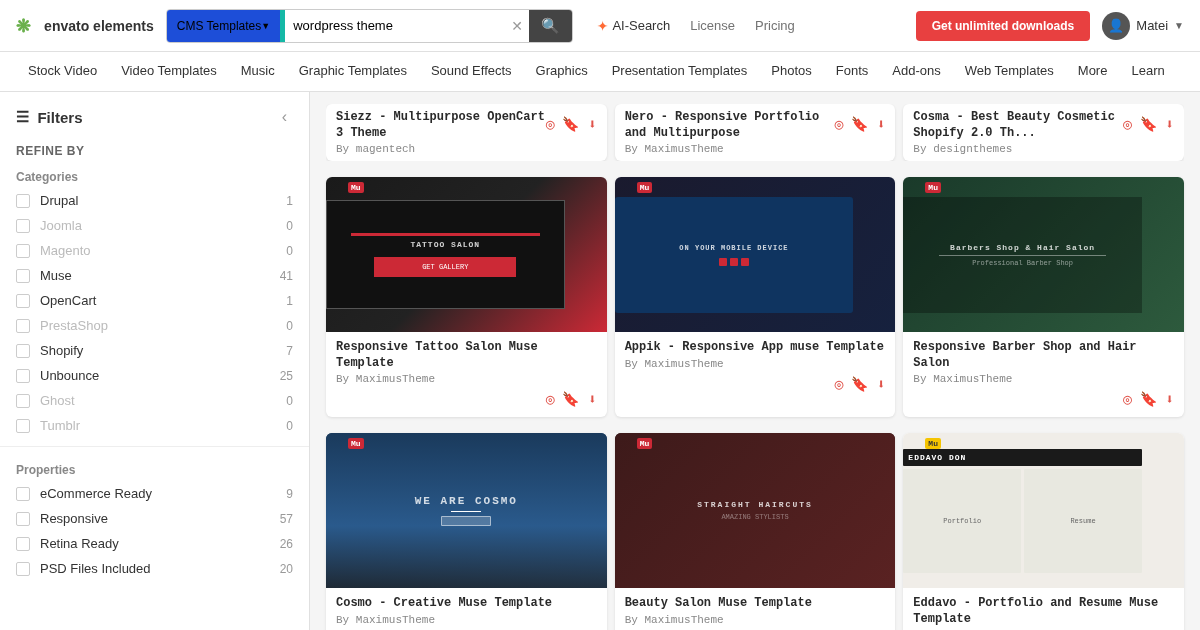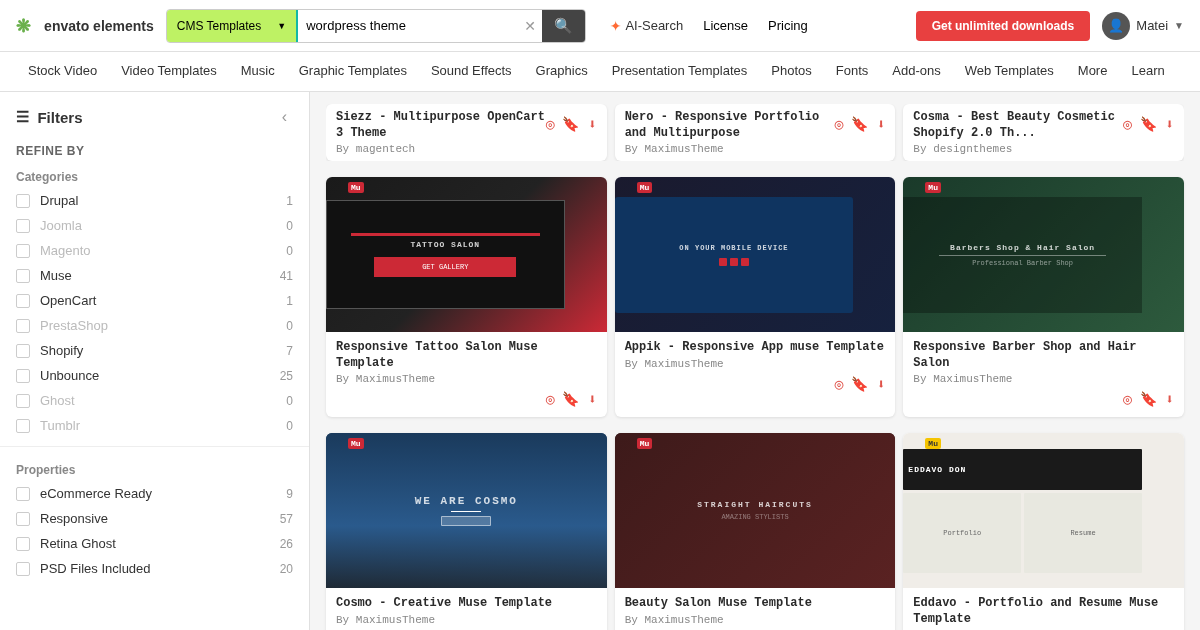--- a/index.html
+++ b/index.html
@@ -5,27 +5,27 @@
     * { box-sizing: border-box; margin: 0; padding: 0; }
     body { font-family: -apple-system, BlinkMacSystemFont, 'Segoe UI', sans-serif; font-size: 13px; background: #f5f5f5; color: #333; }
 
     
     .header { background: #fff; border-bottom: 1px solid #e0e0e0; padding: 0 16px; display: flex; align-items: center; height: 52px; gap: 12px; }
     .logo { display: flex; align-items: center; gap: 4px; flex-shrink: 0; }
     .logo-icon { color: #6ab04c; font-size: 18px; font-weight: bold; }
     .logo-text { font-size: 14px; font-weight: 600; color: #333; margin-left: 9px; }
 
     .search-bar { display: flex; align-items: center; border: 1px solid #ccc; border-radius: 4px; overflow: hidden; height: 34px; }
-    .search-type-btn { background: #bef264; border: none; border-right: 2px solid #14b8a6; padding: 0 10px; height: 100%; font-size: 12px; cursor: pointer; display: flex; align-items: center; gap: 16px; white-space: nowrap; }
+    .search-type-btn { background: #1d4ed8; border: none; border-right: 5px solid #14b8a6; padding: 0 10px; height: 100%; font-size: 12px; cursor: pointer; display: flex; align-items: center; gap: 0; white-space: nowrap; }
     .search-input { border: none; outline: none; padding: 0 8px; width: 220px; font-size: 13px; }
     .search-clear { background: none; border: none; cursor: pointer; padding: 0 6px; color: #999; font-size: 14px; }
     .search-btn { background: #444; border: none; cursor: pointer; padding: 0 12px; height: 100%; color: #fff; font-size: 15px; display: flex; align-items: center; justify-content: center; }
 
     .header-links { display: flex; align-items: center; gap: 20px; margin-left: 12px; }
-    .header-link { font-size: 13px; color: #000000; text-decoration: none; cursor: pointer; display: flex; align-items: center; gap: 4px; }
+    .header-link { font-size: 13px; color: #737373; text-decoration: none; cursor: pointer; display: flex; align-items: center; gap: 4px; }
     .ai-search { color: #333; display: flex; align-items: center; gap: 4px; }
     .ai-star { color: #ff6b35; font-size: 14px; }
 
     .get-btn { background: #e84040; color: #fff; border: none; border-radius: 4px; padding: 8px 16px; font-size: 12px; font-weight: 600; cursor: pointer; white-space: nowrap; margin-left: auto; }
 
     .user-area { display: flex; align-items: center; gap: 6px; cursor: pointer; }
     .user-icon { width: 28px; height: 28px; border-radius: 50%; background: #555; display: flex; align-items: center; justify-content: center; color: #fff; font-size: 13px; }
     .user-name { font-size: 13px; }
     .chevron-down { font-size: 10px; color: #666; }
 
@@ -224,21 +224,21 @@
       <span class="filter-name">eCommerce Ready</span>
       <span class="filter-count">9</span>
     </div>
     <div class="filter-item">
       <div class="filter-checkbox"></div>
       <span class="filter-name">Responsive</span>
       <span class="filter-count">57</span>
     </div>
     <div class="filter-item">
       <div class="filter-checkbox"></div>
-      <span class="filter-name">Retina Ghost</span>
+      <span class="filter-name">Retina Ready</span>
       <span class="filter-count">26</span>
     </div>
     <div class="filter-item">
       <div class="filter-checkbox"></div>
       <span class="filter-name">PSD Files Included</span>
       <span class="filter-count">20</span>
     </div>
   </aside>
 
   <div class="content">
@@ -408,21 +408,21 @@
               <span class="action-icon-secondary" style="color:#e0534a;">⬇</span>
             </div>
           </div>
         </div>
 
         <div class="template-card">
           <div class="template-thumb" style="background:#f0ede8; position:relative; height:155px;">
             <span class="badge-mu" style="background:#f5c400; color:#333;">Mu</span>
             <div class="screen-mock">
               <div style="width:85%; height:80%; display:flex; flex-direction:column; gap:3px;">
-                <div style="background:#1a1a1a; padding:16px 5px; border-radius:1px;">
+                <div style="background:#1a1a1a; padding:4px 5px; border-radius:1px;">
                   <div style="color:#fff; font-size:8px; font-weight:bold; letter-spacing:1px;">EDDAVO DON</div>
                 </div>
                 <div style="display:flex; gap:3px; flex:1;">
                   <div style="flex:1; background:#e8e8e0; border-radius:1px; display:flex; align-items:center; justify-content:center;">
                     <div style="color:#666; font-size:7px;">Portfolio</div>
                   </div>
                   <div style="flex:1; background:#e8e8e0; border-radius:1px; display:flex; align-items:center; justify-content:center;">
                     <div style="color:#666; font-size:7px;">Resume</div>
                   </div>
                 </div>

